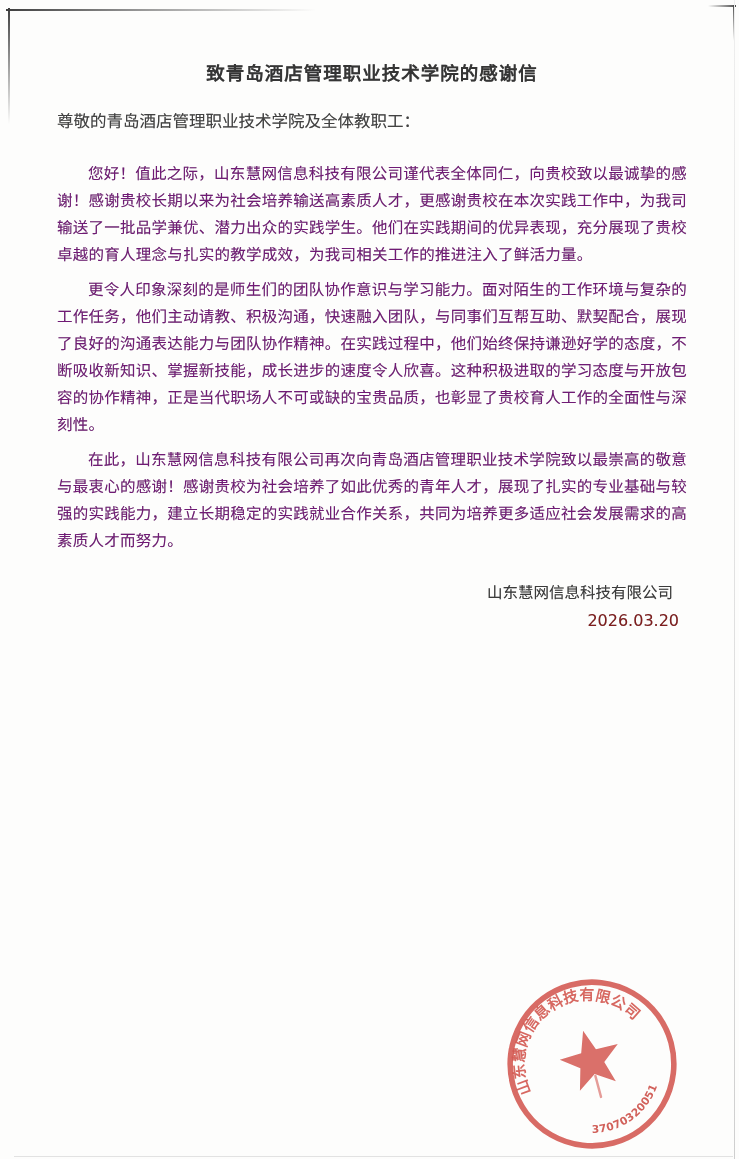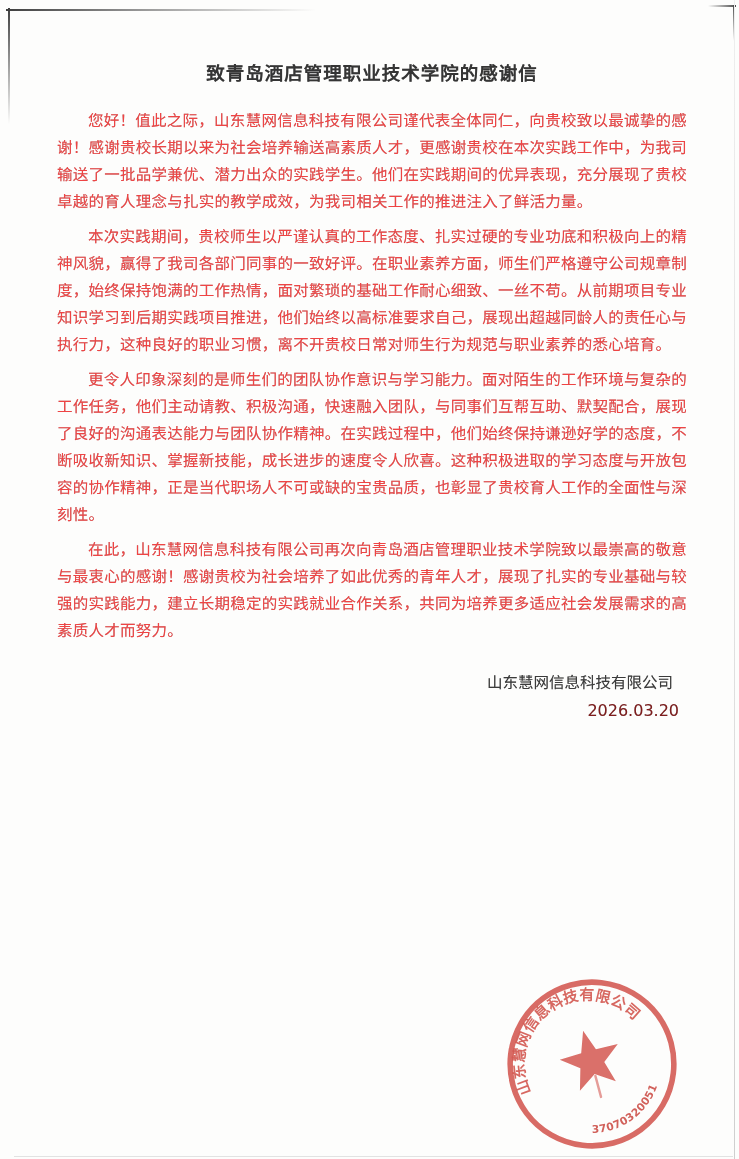--- a/index.html
+++ b/index.html
@@ -55,21 +55,21 @@
     line-height: 27px;
     margin: 0 0 26px 0;
   }
   .body-text p {
     font-size: 15.5px;
     line-height: 27px;
     letter-spacing: 0.25px;
     text-align: justify;
     text-indent: 2em;
     margin: 0 0 8px 0;
-    color: #ef4444;
+    color: #701a75;
   }
   .signature {
     text-align: right;
     font-size: 15.5px; color: #3b3b3b;
     line-height: 27px;
     margin-top: 25px;
     padding-right: 14px;
   }
   .sig-date {
     text-align: right;
@@ -100,24 +100,24 @@
 
   <div class="mark-tl-h"></div>
   <div class="mark-tl-v"></div>
   <div class="mark-tr-h"></div>
   <div class="mark-tr-v"></div>
   <div class="edge-right"></div>
   <div class="edge-bottom"></div>
 
   <div class="content">
     <h1 class="title">致青岛酒店管理职业技术学院的感谢信</h1>
+    <div class="salutation">尊敬的青岛酒店管理职业技术学院及全体教职工：</div>
 
     <div class="body-text">
       <p>您好！值此之际，山东慧网信息科技有限公司谨代表全体同仁，向贵校致以最诚挚的感谢！感谢贵校长期以来为社会培养输送高素质人才，更感谢贵校在本次实践工作中，为我司输送了一批品学兼优、潜力出众的实践学生。他们在实践期间的优异表现，充分展现了贵校卓越的育人理念与扎实的教学成效，为我司相关工作的推进注入了鲜活力量。</p>
-      <p>本次实践期间，贵校师生以严谨认真的工作态度、扎实过硬的专业功底和积极向上的精神风貌，赢得了我司各部门同事的一致好评。在职业素养方面，师生们严格遵守公司规章制度，始终保持饱满的工作热情，面对繁琐的基础工作耐心细致、一丝不苟。从前期项目专业知识学习到后期实践项目推进，他们始终以高标准要求自己，展现出超越同龄人的责任心与执行力，这种良好的职业习惯，离不开贵校日常对师生行为规范与职业素养的悉心培育。</p>
       <p>更令人印象深刻的是师生们的团队协作意识与学习能力。面对陌生的工作环境与复杂的工作任务，他们主动请教、积极沟通，快速融入团队，与同事们互帮互助、默契配合，展现了良好的沟通表达能力与团队协作精神。在实践过程中，他们始终保持谦逊好学的态度，不断吸收新知识、掌握新技能，成长进步的速度令人欣喜。这种积极进取的学习态度与开放包容的协作精神，正是当代职场人不可或缺的宝贵品质，也彰显了贵校育人工作的全面性与深刻性。</p>
       <p>在此，山东慧网信息科技有限公司再次向青岛酒店管理职业技术学院致以最崇高的敬意与最衷心的感谢！感谢贵校为社会培养了如此优秀的青年人才，展现了扎实的专业基础与较强的实践能力，建立长期稳定的实践就业合作关系，共同为培养更多适应社会发展需求的高素质人才而努力。</p>
     </div>
 
     <div class="signature">山东慧网信息科技有限公司</div>
     <div class="sig-date">2026.03.20</div>
   </div>
 
   <div class="seal">
     <svg viewBox="0 0 200 200" xmlns="http://www.w3.org/2000/svg">

